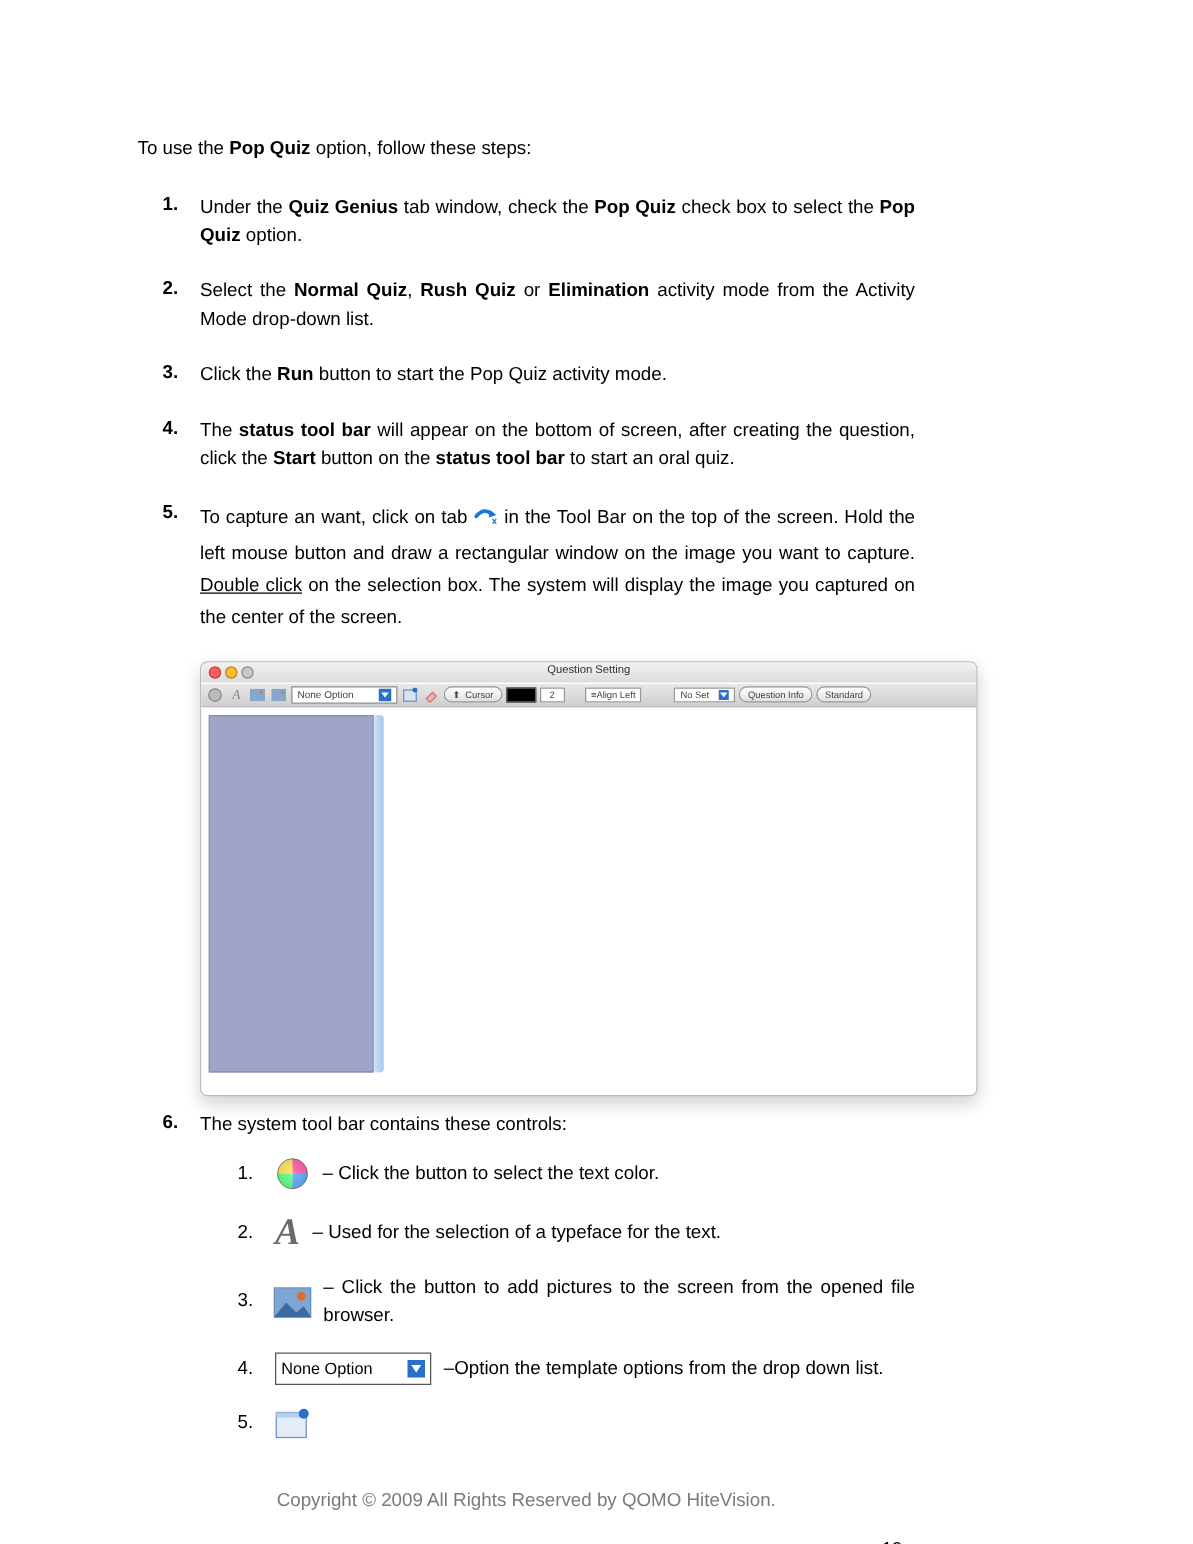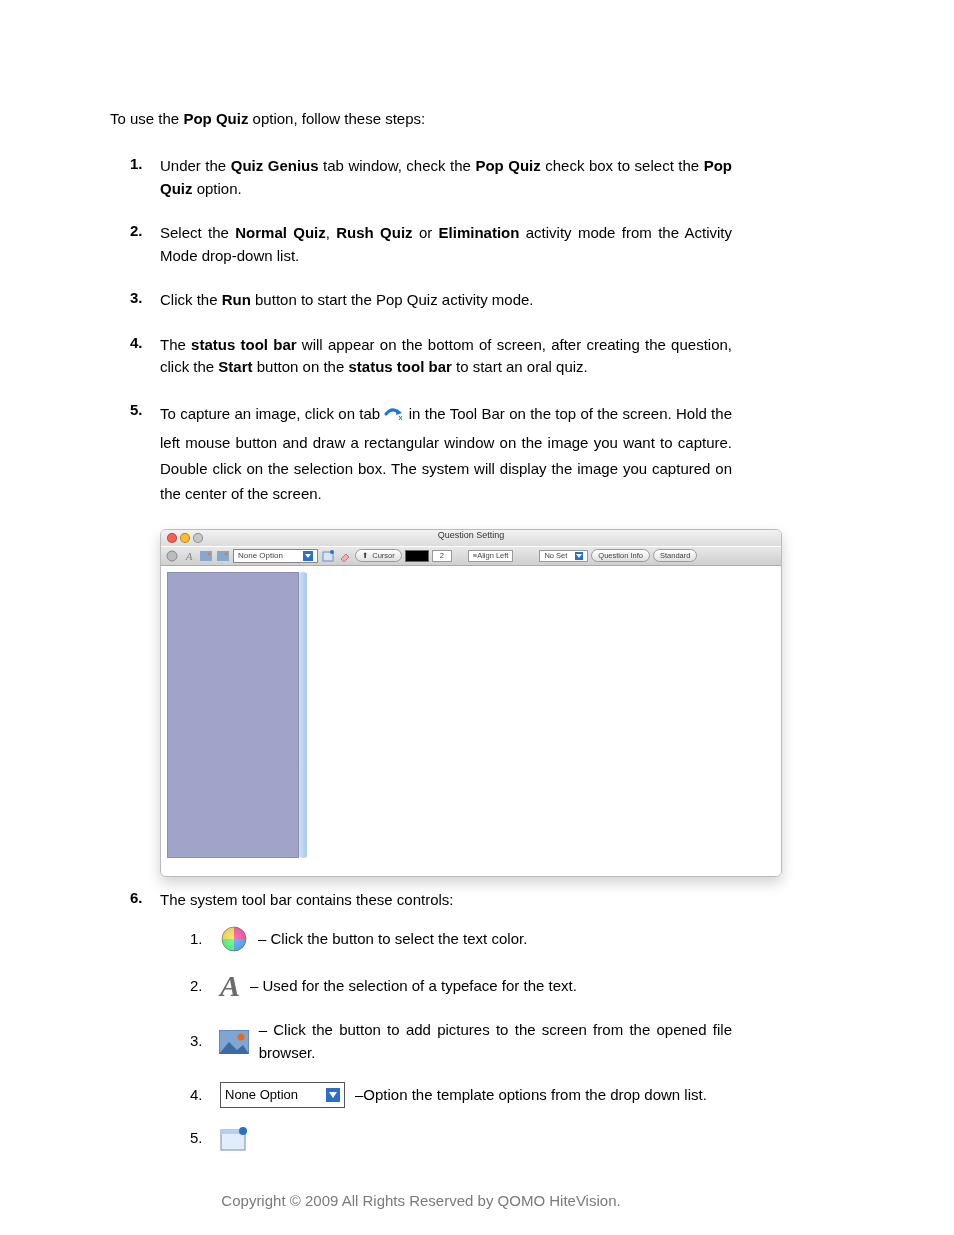--- a/index.html
+++ b/index.html
@@ -32,21 +32,21 @@
   ol.steps > li > .num {
     font-weight: bold;
     width: 30px;
     flex: 0 0 30px;
   }
   ol.steps > li > .body {
     flex: 1;
     line-height: 1.5;
   }
   b { font-weight: bold; }
-  .u { }
+  .u { text-decoration: underline; }
   .inline-icon {
     display: inline-block;
     vertical-align: -4px;
   }
   
   .app-window {
     margin: 8px 0 8px 30px;
     width: 620px;
     border: 1px solid #bbb;
     border-radius: 6px;
@@ -261,21 +261,21 @@
     <li>
       <span class="num">4.</span>
       <span class="body">
         <span>The </span><b>status tool bar</b><span> will appear on the bottom of screen, after creating the question, click the </span><b>Start</b><span> button on the </span><b>status tool bar</b><span> to start an oral quiz.</span>
       </span>
     </li>
 
     <li>
       <span class="num">5.</span>
       <span class="body" style="line-height:1.7;">
-        <span>To capture an image, click on tab</span>
+        <span>To capture an want, click on tab</span>
         <span class="inline-icon">
           <svg width="20" height="18" viewBox="0 0 20 18">
             <path d="M2 9 Q8 2 14 7" stroke="#1b74d8" stroke-width="3" fill="none" stroke-linecap="round"></path>
             <polygon points="13,4 18,8 12,10" fill="#1b74d8"></polygon>
             <path d="M15 11 L18 15 M18 11 L15 15" stroke="#1b74d8" stroke-width="1"></path>
           </svg>
         </span>
         <span>in the Tool Bar on the top of the screen. Hold the left mouse button and draw a rectangular window on the image you want to capture. </span><span class="u">Double click</span><span> on the selection box. The system will display the image you captured on the center of the screen.</span>
       </span>
     </li>

